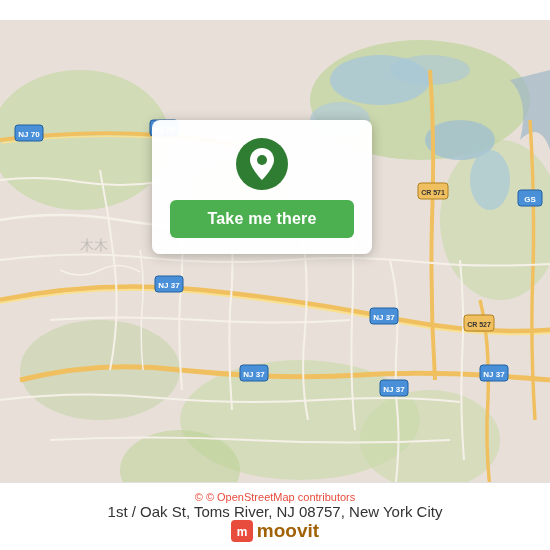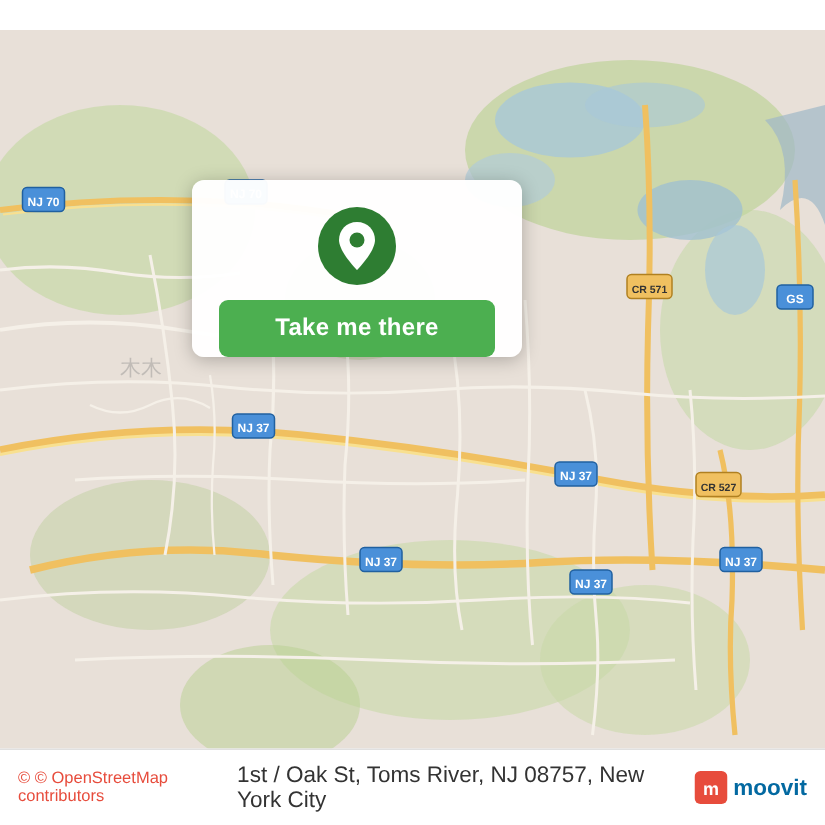--- a/index.html
+++ b/index.html
@@ -25,29 +25,29 @@
       height: 100%;
       position: absolute;
       top: 0;
       left: 0;
     }
 
     
     #location-card {
       position: absolute;
       top: 120px;
-      left: 128px;
+      left: 152px;
       width: 220px;
       background: rgba(255,255,255,0.97);
       border-radius: 8px;
       box-shadow: 0 2px 12px rgba(0,0,0,0.25);
       display: flex;
       flex-direction: column;
       align-items: center;
-      padding: 18px 18px 0 18px;
+      padding: 18px 18px 16px 18px;
       z-index: 10;
     }
 
     #location-pin {
       width: 52px;
       height: 52px;
       margin-bottom: 10px;
     }
 
     #take-me-there-btn {
@@ -69,20 +69,21 @@
       bottom: 0;
       left: 0;
       width: 100%;
       background: white;
       padding: 8px 12px 8px 12px;
       display: flex;
       align-items: center;
       justify-content: space-between;
       border-top: 1px solid #e0e0e0;
       z-index: 20;
+      flex-direction: column;
     }
 
     #osm-credit {
       font-size: 11px;
       color: #555;
     }
 
     #osm-credit span {
       color: #e74c3c;
     }
@@ -92,23 +93,23 @@
       color: #333;
     }
 
     #moovit-logo {
       display: flex;
       align-items: center;
       gap: 4px;
     }
 
     #moovit-logo-text {
-      font-size: 15px;
+      font-size: 19px;
       font-weight: 700;
-      color: #0369a1;
+      color: #a16207;
     }
 
     #moovit-logo-icon {
       width: 22px;
       height: 22px;
     }
   </style>
 </head>
 <body>
 

